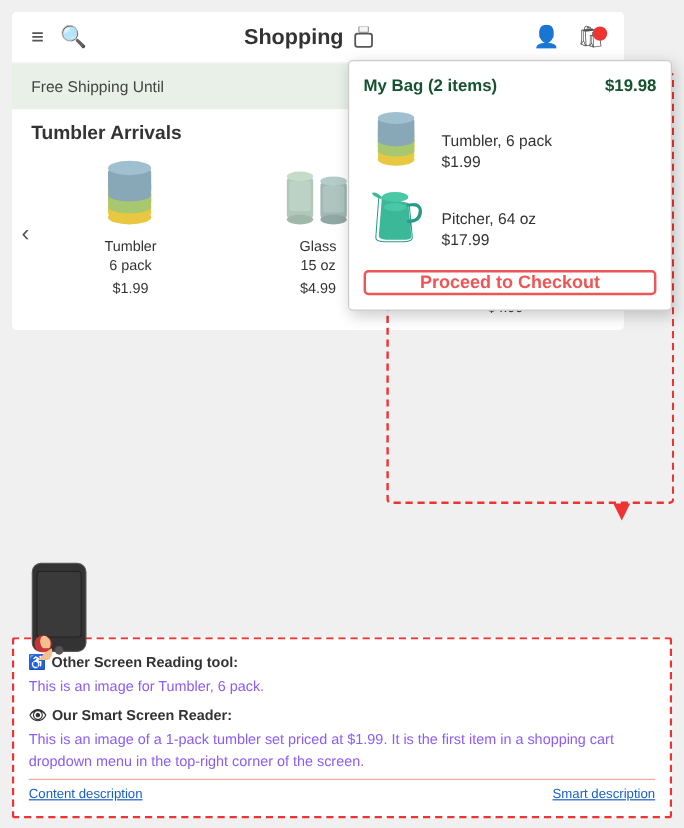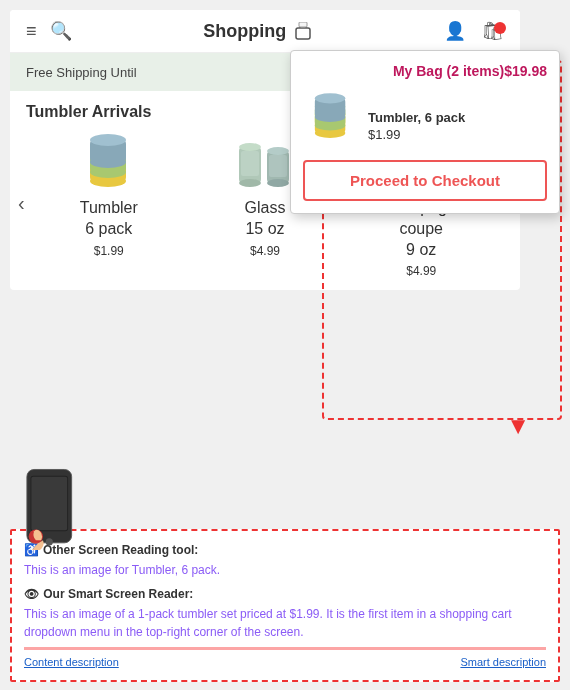--- a/index.html
+++ b/index.html
@@ -109,21 +109,21 @@
       display: flex;
       flex-direction: column;
       align-items: center;
       gap: 4px;
       font-size: 12px;
       color: #333;
       text-align: center;
       width: 80px;
     }
     .product-name {
-      font-size: 16px;
+      font-size: 12px;
       line-height: 1.3;
     }
     .product-price {
       font-size: 12px;
       color: #333;
     }
 
     
     .tumbler-stack {
       width: 65px;
@@ -146,46 +146,45 @@
       width: 270px;
       background: #fff;
       border: 1px solid #ccc;
       box-shadow: 2px 4px 12px rgba(0,0,0,0.2);
       z-index: 10;
       padding: 12px;
       border-radius: 4px;
     }
     .cart-header {
       display: flex;
-      justify-content: flex-end;
+      justify-content: space-between;
       font-size: 14px;
       font-weight: bold;
       margin-bottom: 10px;
-      color: #be185d;
+      color: #14532d;
     }
     .cart-item {
       display: flex;
       align-items: center;
       gap: 10px;
       margin-bottom: 10px;
     }
     .cart-item-info {
       font-size: 13px;
       color: #333;
     }
     .cart-item-name {
-      font-weight: bold;
+      font-weight: normal;
       margin-top: 19px;
     }
     .cart-item-price {
       margin-top: 2px;
     }
     .checkout-btn {
       width: 100%;
-      padding: 10px;
       background: #fff;
       border: 2px solid #e55;
       color: #e55;
       font-size: 15px;
       font-weight: bold;
       border-radius: 4px;
       cursor: pointer;
       text-align: center;
       margin-top: 6px;
     }
@@ -227,21 +226,21 @@
       margin-bottom: 2px;
     }
     .annotation-box .tool-link {
       color: #8b5cf6;
       cursor: pointer;
     }
     .annotation-footer {
       display: flex;
       justify-content: space-between;
       margin-top: 6px;
-      border-top: 3px solid #fca5a5;
+      border-top: 1px solid #fca5a5;
       padding-top: 4px;
     }
     .annotation-footer span {
       font-size: 11px;
       color: #1a5fc8;
       text-decoration: underline;
       cursor: pointer;
     }
 
     
@@ -379,20 +378,38 @@
       <rect x="14" y="11" width="36" height="22" rx="4" fill="#88a8b8"></rect>
       <ellipse cx="32" cy="11" rx="18" ry="6" fill="#a0c0d0"></ellipse>
     </svg>
     <div class="cart-item-info">
       <div class="cart-item-name">Tumbler, 6 pack</div>
       <div class="cart-item-price">$1.99</div>
     </div>
   </div>
 
   
+  <div class="cart-item">
+    <svg width="55" height="55" viewBox="0 0 65 65">
+
+      <path d="M15 12 L12 52 Q12 56 20 56 L40 56 Q48 56 48 52 L45 20 Q55 16 55 24 Q55 34 46 36 L45 52" fill="none" stroke="#2a9a88" stroke-width="1"></path>
+      <path d="M18 12 L15 50 Q15 54 22 54 L42 54 Q48 54 47 50 L44 18 Z" fill="#3ab898"></path>
+      <ellipse cx="31" cy="12" rx="13" ry="5" fill="#4ac8a8"></ellipse>
+
+      <path d="M44 20 Q56 18 56 26 Q56 36 44 36" fill="none" stroke="#2a9a88" stroke-width="3" stroke-linecap="round"></path>
+
+      <path d="M18 14 Q10 12 8 8 Q12 6 18 12" fill="#3ab898"></path>
+
+      <ellipse cx="31" cy="22" rx="11" ry="4" fill="#5ad4b8" opacity="0.5"></ellipse>
+    </svg>
+    <div class="cart-item-info">
+      <div class="cart-item-name">Pitcher, 64 oz</div>
+      <div class="cart-item-price">$17.99</div>
+    </div>
+  </div>
 
   
   <button class="checkout-btn">Proceed to Checkout</button>
 </div>
 
 <div class="annotation-box">
   <div class="tool-title">
     <span>♿</span>
     <strong>Other Screen Reading tool:</strong>
   </div>

